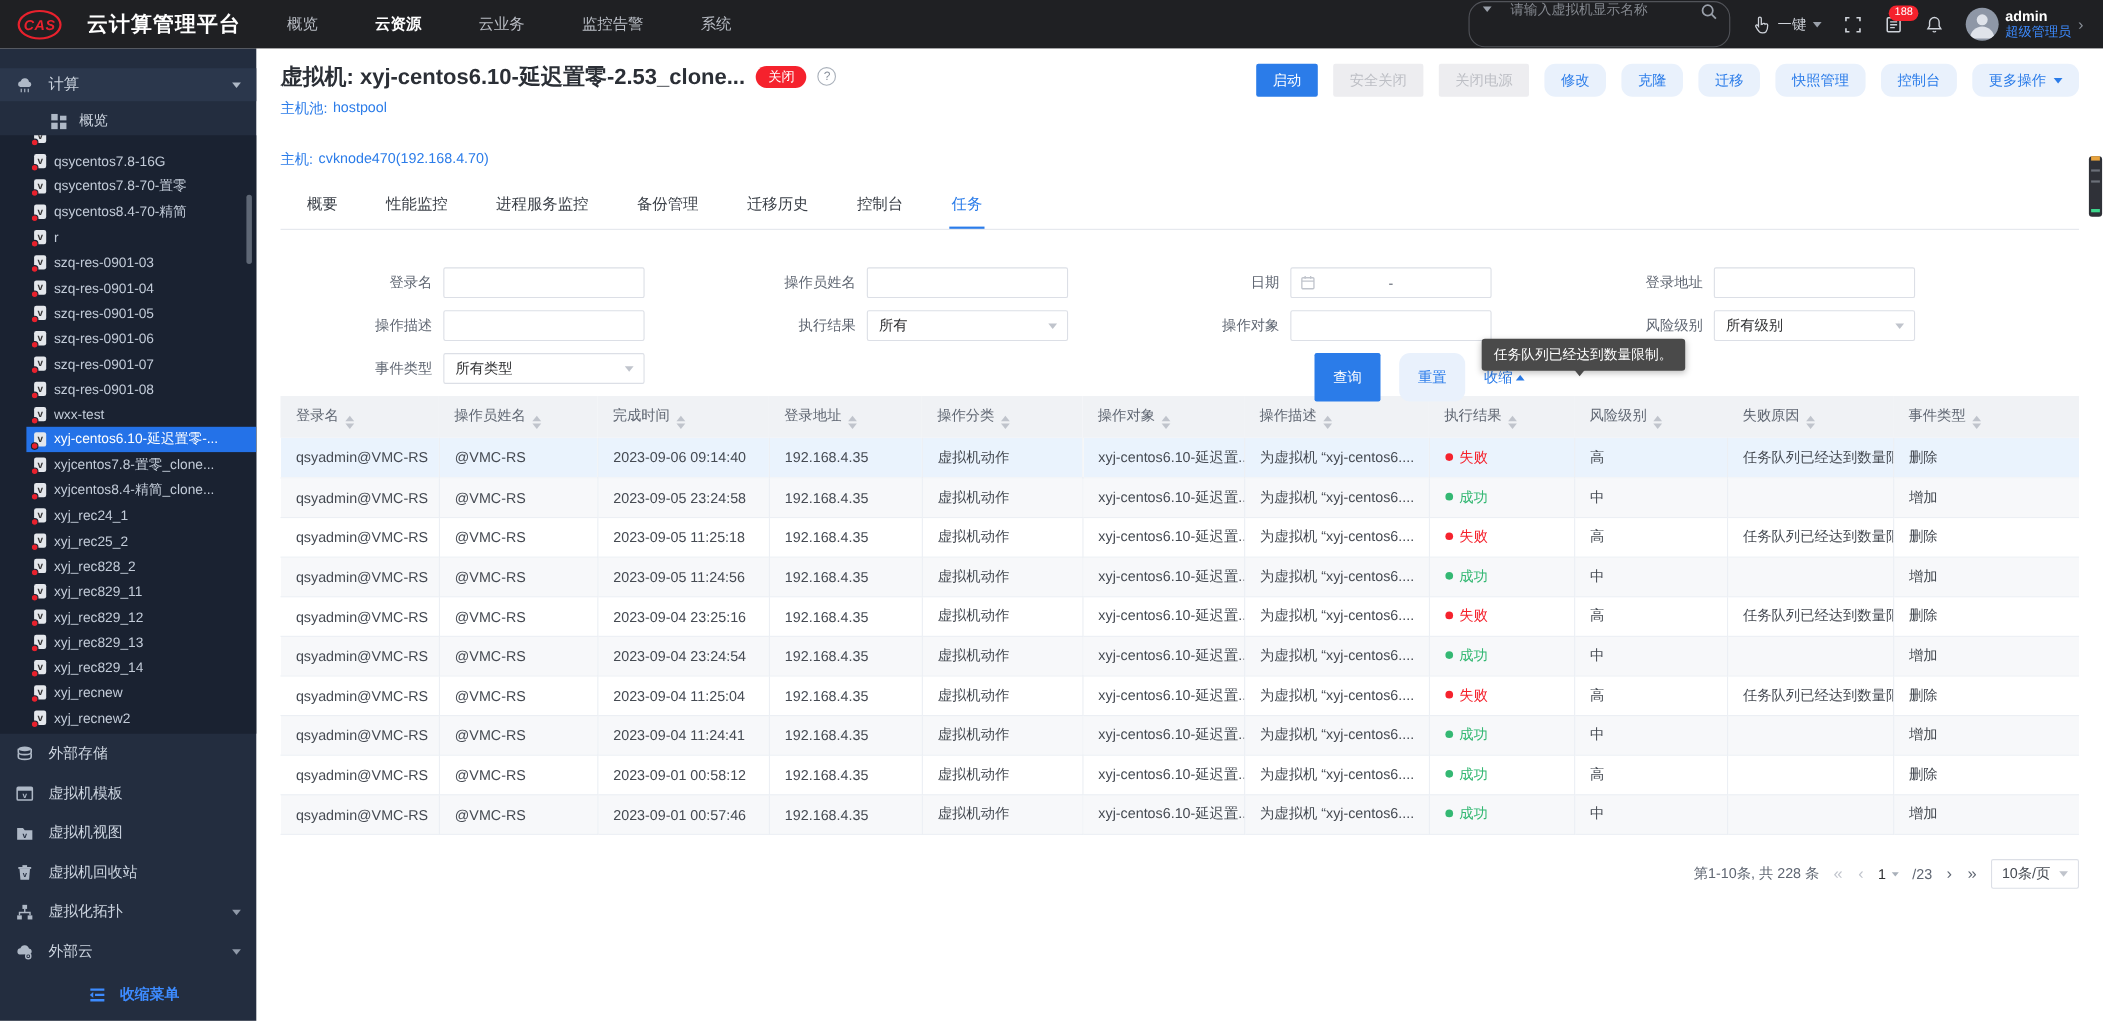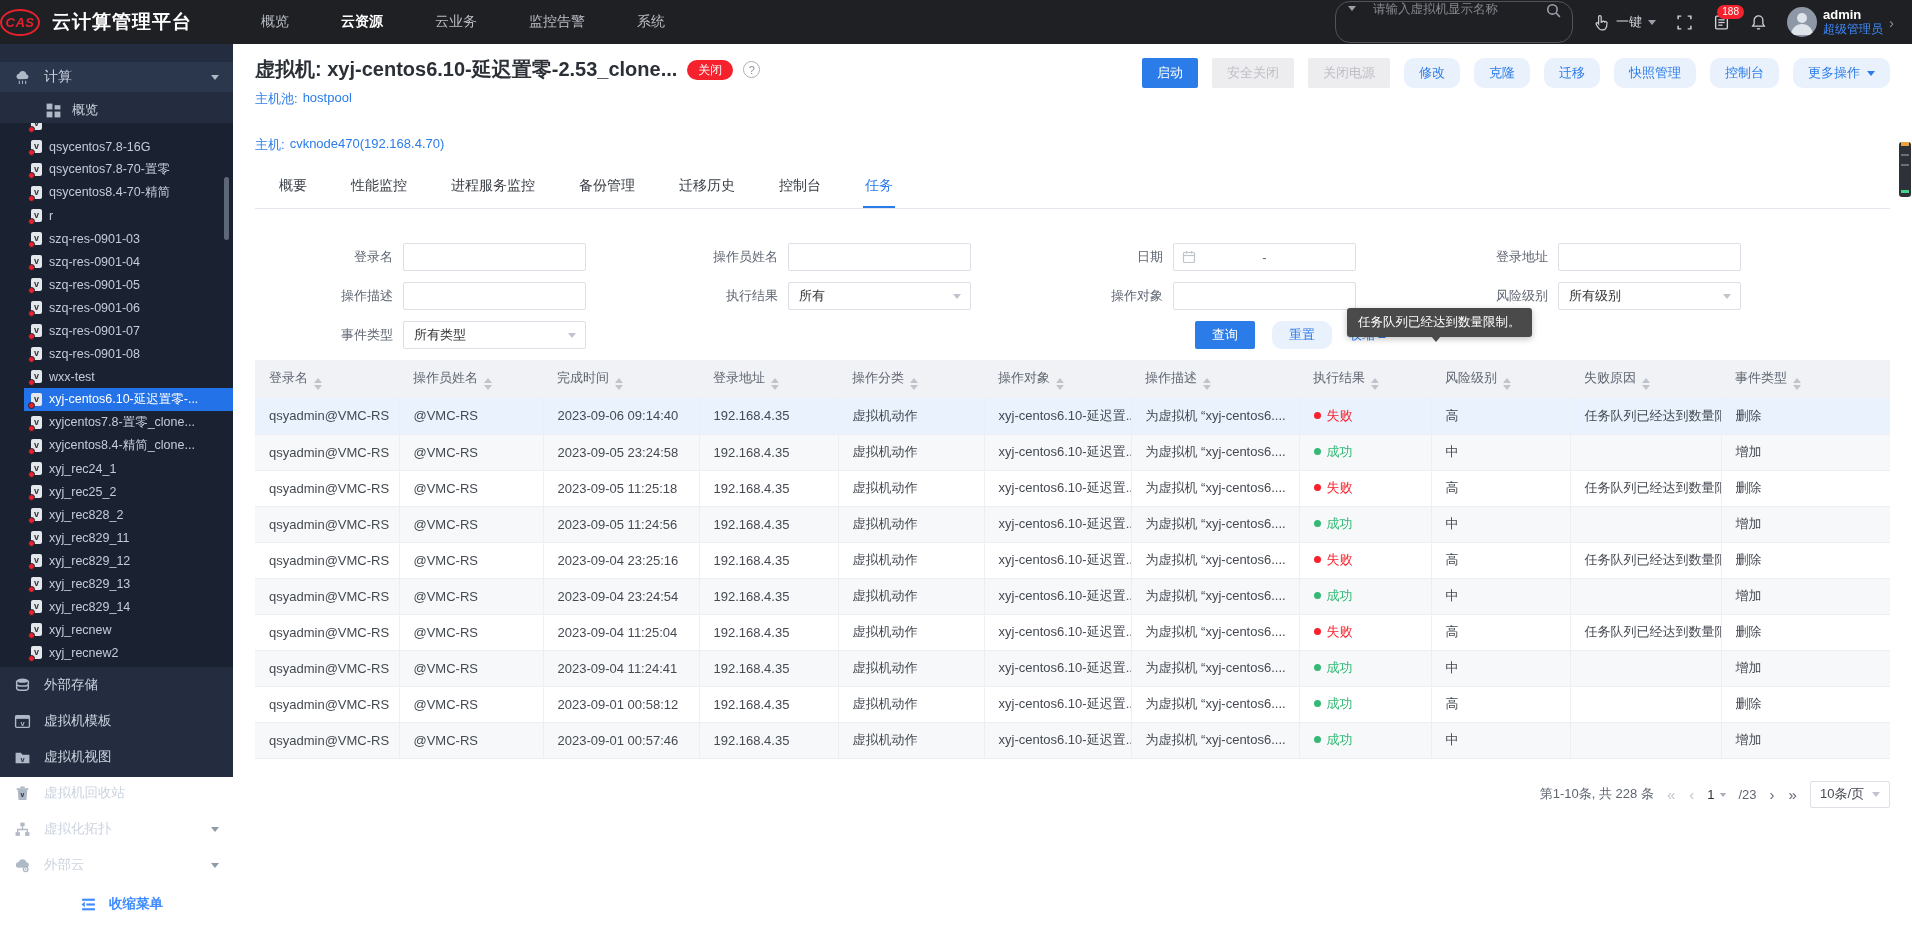--- a/index.html
+++ b/index.html
@@ -2,21 +2,21 @@
 <html><head>
 <meta charset="utf-8">
 <style>
   * { margin:0; padding:0; box-sizing:border-box; }
   html,body { width:1912px; height:932px; overflow:hidden; background:#fff;
     font-family:"Liberation Sans", sans-serif; font-size:13px; color:#454a52; }
 
   
   .topbar { position:absolute; left:0; top:0; width:1912px; height:44px; background:#1f2023;
     display:flex; align-items:center; z-index:30; }
-  .brand { width:233px; display:flex; align-items:center; gap:12px; padding-left:0; cursor:pointer; }
+  .brand { width:233px; display:flex; align-items:center; gap:23px; padding-left:16px; cursor:pointer; }
   .cas-logo { width:40px; height:27px; border:2px solid #e8212d; border-radius:50%;
     color:#e8212d; font-weight:bold; font-size:13px; display:flex; align-items:center; justify-content:center;
     font-style:italic; letter-spacing:.5px; background:transparent; }
   .app-title { color:#fff; font-size:19px; font-weight:bold; letter-spacing:1px; white-space:nowrap; }
   .top-nav { display:flex; align-items:center; gap:52px; margin-left:28px; }
   .nav-item { color:#b8bcc4; font-size:14px; cursor:pointer; white-space:nowrap; }
   .nav-item.active { color:#fff; font-weight:bold; }
   .top-right { margin-left:auto; display:flex; align-items:center; gap:20px; padding-right:18px; }
   .searchbox { width:238px; height:42px; border:1px solid #515359; border-radius:15px;
     display:flex; align-items:flex-start; padding:0 10px 0 12px; gap:17px; }
@@ -27,21 +27,21 @@
   .tb-ic { display:flex; align-items:center; gap:6px; color:#cfd3da; font-size:13px; cursor:pointer; position:relative; }
   .badge { position:absolute; top:-9px; right:-14px; background:#f5222d; color:#fff; font-size:10px;
     border-radius:8px; padding:1px 5px; line-height:12px; }
   .avatar { width:30px; height:30px; border-radius:50%; background:#8e97a6; overflow:hidden; flex:none; }
   .user-meta { display:flex; flex-direction:column; line-height:14px; }
   .user-name { color:#fff; font-size:13px; font-weight:bold; }
   .user-role { color:#3d8bff; font-size:12px; }
   .chev-right { color:#8a8f98; font-size:15px; }
 
   
-  .sidebar { position:absolute; left:0; top:44px; width:233px; height:733px; background:#232d3f; z-index:20; }
+  .sidebar { position:absolute; left:0; top:44px; width:233px; height:884px; background:#232d3f; z-index:20; }
   .side-section { height:30px; display:flex; align-items:center; padding:0 14px; color:#ccd4df;
     font-size:14px; cursor:pointer; gap:13px; }
   .sec-compute { margin-top:18px; height:30px; background:#2b374c; }
   .sec-compute .caret-down { margin-left:auto; border-top-color:#aeb8c6; }
   .sec-overview { height:26px; margin-top:5px; padding-left:45px; font-size:13px; gap:10px; }
   .tree { height:544px; background:#1a2231; overflow:hidden; position:relative; margin-top:0; }
   .tree-list { margin-top:-11px; }
   .tree-item { height:23px; padding-left:24px; cursor:pointer; }
   .tree-item .inner { display:flex; align-items:center; gap:7px; height:100%; padding-left:7px;
     color:#c3ccd9; font-size:12.5px; white-space:nowrap; overflow:hidden; }
@@ -87,21 +87,21 @@
   .fgroup { width:385px; display:flex; align-items:center; }
   .flabel { width:148px; text-align:right; padding-right:10px; color:#5f6672; font-size:13px; white-space:nowrap; }
   .fctrl { width:183px; height:28px; border:1px solid #dcdfe6; border-radius:2px; background:#fff;
     display:flex; align-items:center; position:relative; }
   .fctrl input { width:100%; height:100%; border:none; outline:none; font:inherit; padding:0 8px; background:transparent; }
   .fselect { cursor:pointer; padding-left:10px; color:#303133; }
   .fselect .caret-down { position:absolute; right:9px; border-top-color:#c0c4cc; }
   .fdate { justify-content:center; color:#5f6672; cursor:pointer; }
   .fdate svg { position:absolute; left:8px; }
   .filter-btns { position:absolute; left:940px; top:0; display:flex; gap:17px; align-items:center; }
-  .btn.sm { height:28px; padding:0 17px; }
+  .btn.sm { height:44px; padding:0 17px; }
   .collapse-link { color:#2b7ce9; cursor:pointer; display:flex; align-items:center; gap:3px; }
   .caret-up-sm { width:0; height:0; border:4px solid transparent; border-bottom:5px solid #2b7ce9; margin-bottom:3px; }
 
   
   .table-toolbar { margin-top:20px; display:flex; align-items:center; }
   .tt-icons { margin-left:auto; display:flex; gap:18px; align-items:center; color:#5f7392; }
   .tt-icons svg { cursor:pointer; }
   table { margin-top:10px; border-collapse:collapse; table-layout:fixed; width:1635px; }
   thead th { background:#f0f2f5; height:38px; font-weight:normal; color:#5f6672; text-align:left;
     padding:0 14px; font-size:13px; white-space:nowrap; cursor:pointer; }

